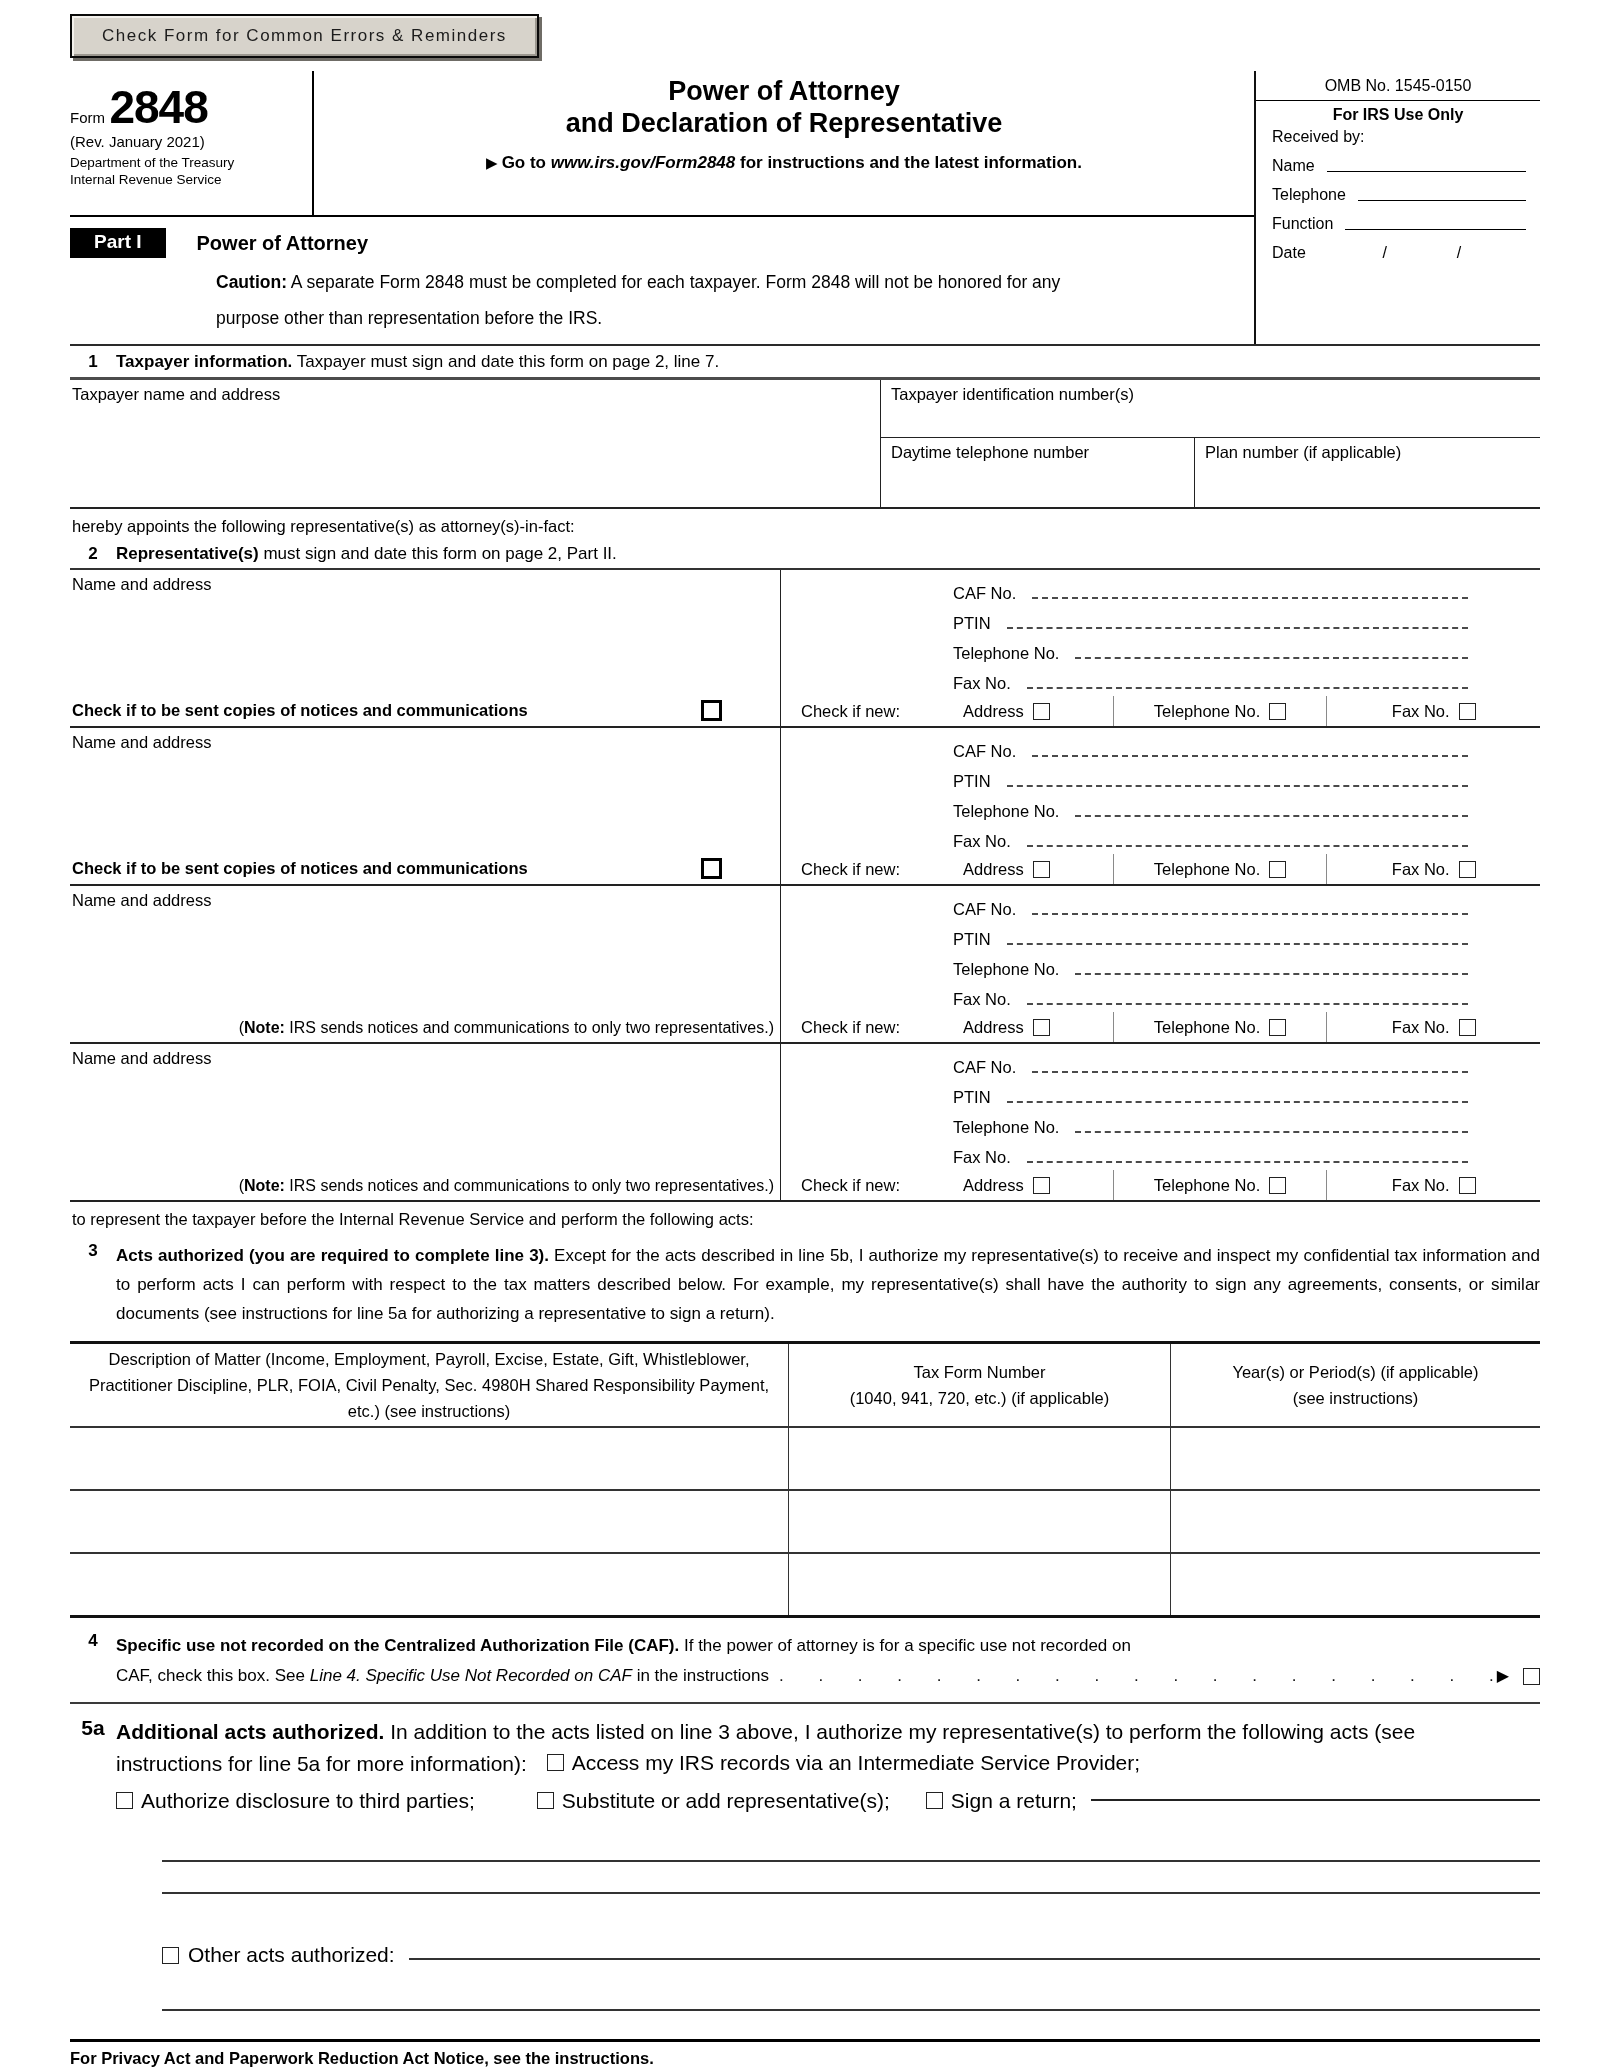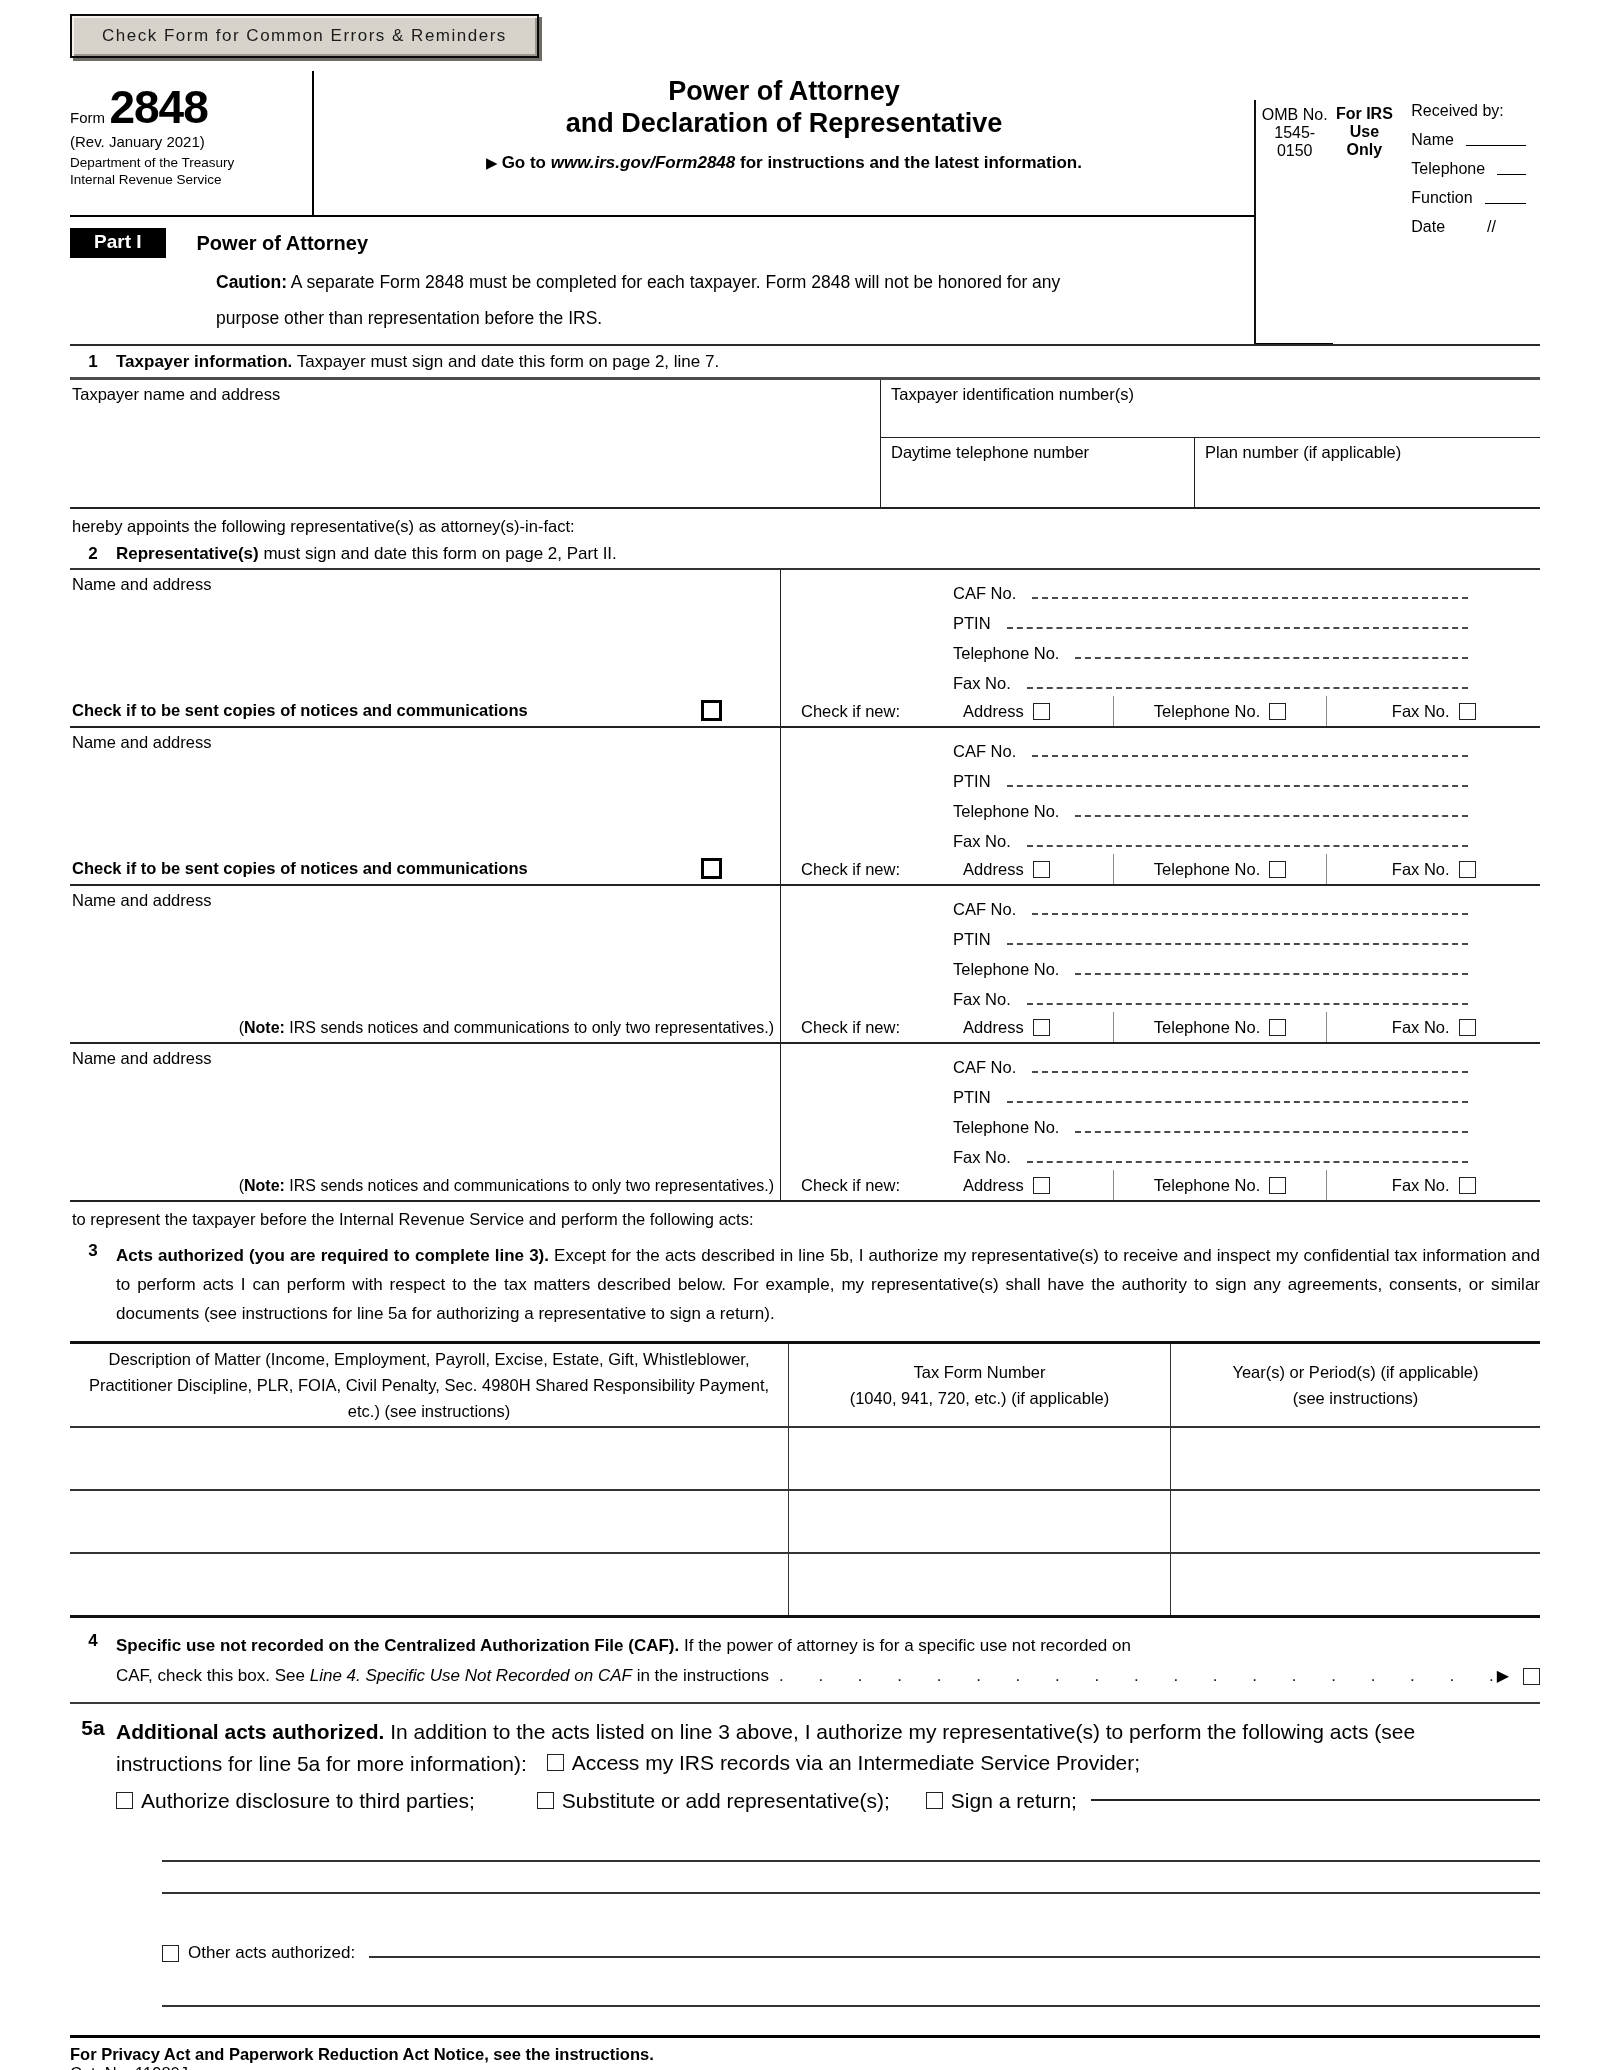--- a/index.html
+++ b/index.html
@@ -20,21 +20,21 @@
   .header-top{display:flex;border-bottom:2.5px solid #000;height:146px;box-sizing:border-box;}
   .form-id{width:242px;box-sizing:border-box;padding-top:16px;}
   .form-word{font-size:15px;}
   .form-num-big{font-size:46px;font-weight:900;letter-spacing:-1px;line-height:40px;}
   .rev{font-size:15px;margin-top:6px;}
   .dept{font-size:13.5px;line-height:17px;margin-top:4px;}
   .header-title{flex:1;border-left:2.5px solid #000;text-align:center;padding-top:4px;}
   .title-line{font-size:27px;font-weight:bold;line-height:32px;}
   .goto-line{font-size:17px;font-weight:bold;margin-top:14px;}
   .goto-arrow{font-size:15px;margin-right:4px;}
-  .omb-box{width:286px;box-sizing:border-box;border-left:2.5px solid #111;font-size:16px;display:flex;flex-direction:row;margin-top:29px;}
+  .omb-box{width:286px;box-sizing:border-box;border-left:2.5px solid #111;font-size:16px;display:flex;flex-direction:column;}
   .omb-no{text-align:center;padding:6px 4px 5px;border-bottom:1.5px solid #000;}
   .irs-use{font-weight:bold;text-align:center;padding:5px 0 2px;}
   .omb-inner{padding:2px 14px 0 16px;}
   .omb-row{display:flex;align-items:flex-end;height:29px;}
   .omb-row .lbl{margin-right:12px;}
   .omb-line{flex:1;border-bottom:1.5px solid #000;margin-bottom:3px;}
   .date-slashes{flex:1;display:flex;justify-content:space-around;padding:0 30px;}
 
   
   .part1-row{display:flex;align-items:center;margin-top:9px;height:34px;}
@@ -104,21 +104,21 @@
   .l5-text{flex:1;line-height:31px;}
   .l5-opt{display:inline-flex;align-items:center;gap:8px;}
   .l5-row3{display:flex;align-items:center;margin-top:6px;}
   .l5-row3 .gap1{width:62px;}
   .l5-row3 .gap2{width:36px;}
   .sign-line{flex:1;border-bottom:2px solid #222;margin-left:14px;margin-bottom:2px;height:0;}
 
   .blank-line{margin-left:92px;border-bottom:2px solid #333;height:0;}
   .bl-1{margin-top:44px;}
   .bl-2{margin-top:30px;}
-  .other-row{display:flex;align-items:center;margin-left:92px;margin-top:49px;font-size:17px;}
+  .other-row{display:flex;align-items:center;margin-left:92px;margin-top:49px;font-size:21px;}
   .other-row .lbl{margin-left:9px;}
   .other-line{flex:1;border-bottom:2px solid #333;margin-left:14px;margin-top:8px;height:0;}
   .final-line{margin-left:92px;border-bottom:2px solid #333;height:0;margin-top:42px;}
 
   
   .footer{margin-top:28px;border-top:3.5px solid #000;display:flex;align-items:baseline;padding-top:7px;font-size:16.5px;flex-direction:column;}
   .foot-privacy{font-weight:bold;width:760px;}
   .foot-cat{width:330px;}
   .foot-form{flex:1;text-align:right;}
   .foot-num{font-size:24px;font-weight:bold;letter-spacing:-0.5px;}

